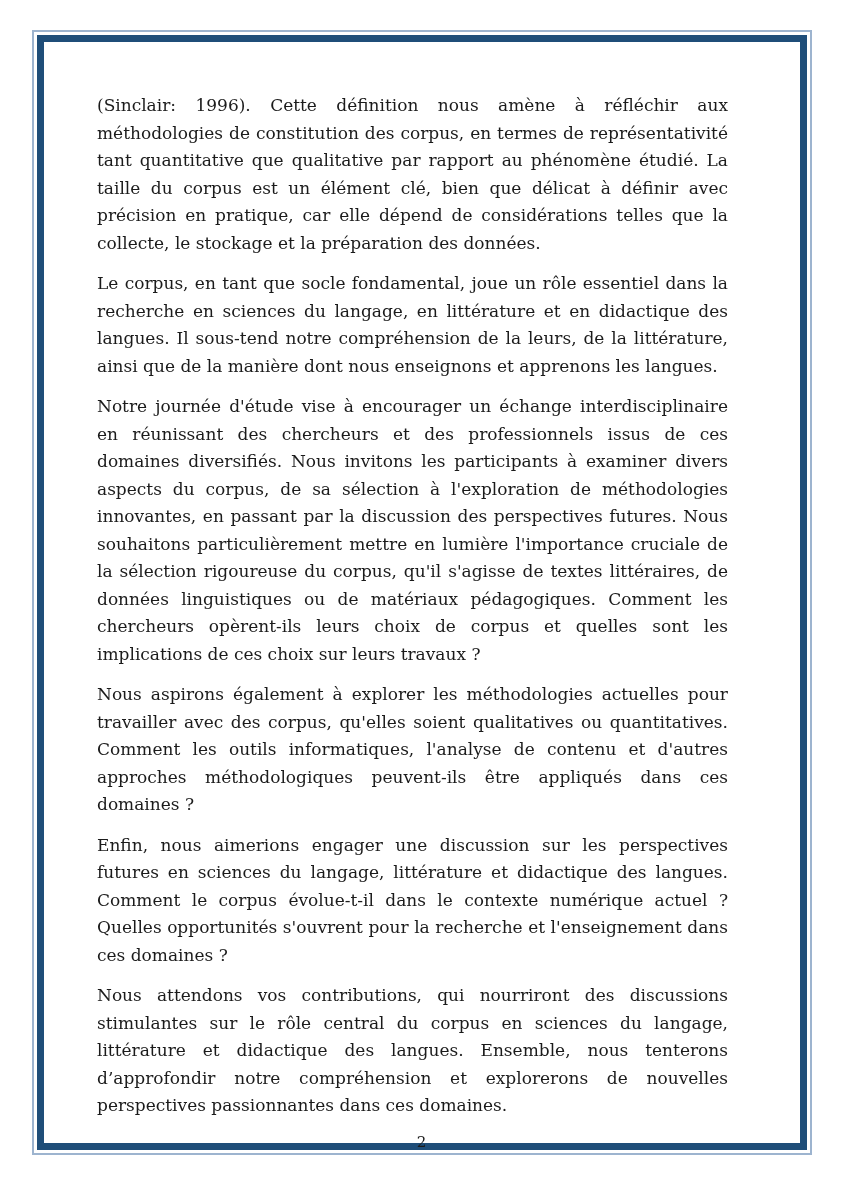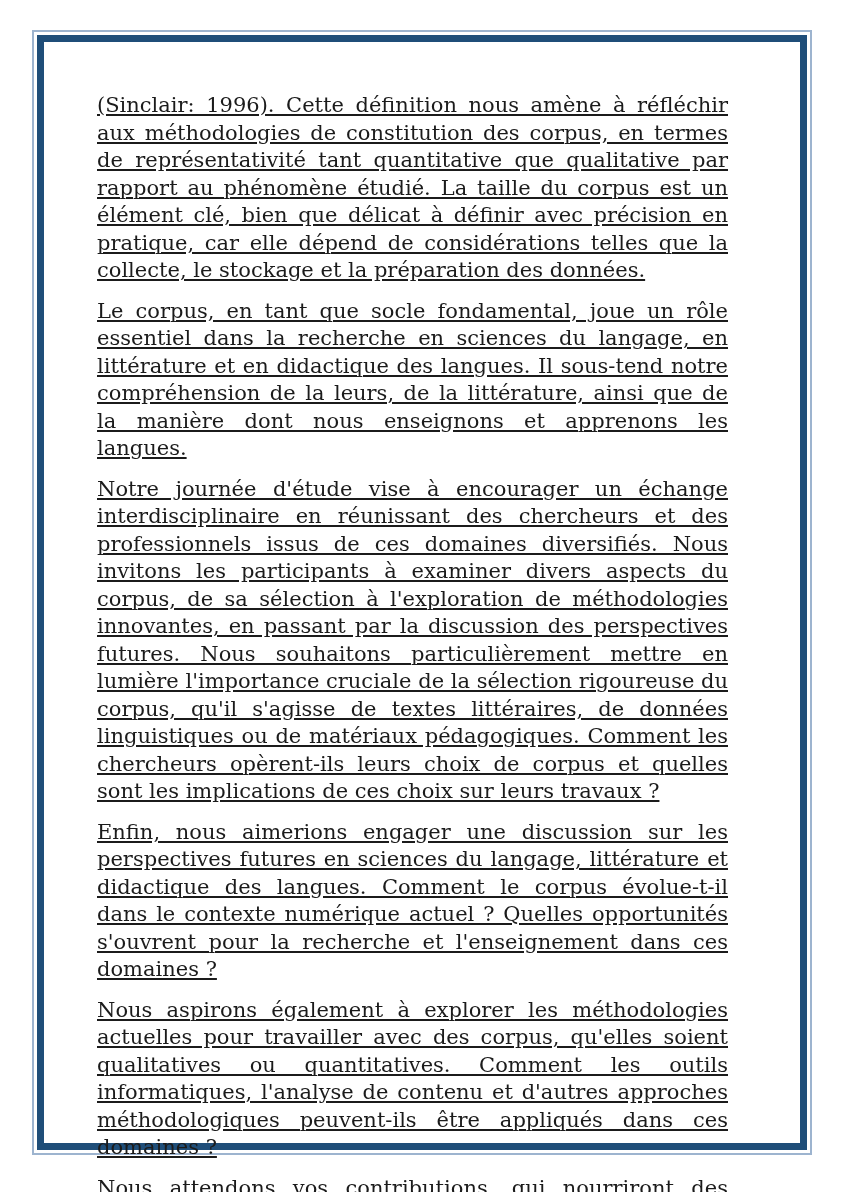--- a/index.html
+++ b/index.html
@@ -36,44 +36,43 @@
     bottom:3px;
     border:7px solid var(--navy);
   }
   .content{
     height:100%;
     display:flex;
     flex-direction:column;
     padding:50px 54px 26px 53px;
   }
   .content p{
-    font-size:21px;
+    font-size:17px;
     line-height:27.5px;
     text-align:justify;
     text-justify:inter-word;
     margin:0 18px 13px 0;
     hyphens:none;
-    text-decoration:underline;
   }
   .page-number{
     margin-top:auto;
     text-align:center;
     font-size:15px;
     line-height:18px;
     padding-bottom:8px;
   }
 </style>
 </head>
 <body>
 
 <div class="frame-outer">
   <div class="frame-inner">
     <div class="content">
       <p>(Sinclair: 1996). Cette définition nous amène à réfléchir aux méthodologies de constitution des corpus, en termes de représentativité tant quantitative que qualitative par rapport au phénomène étudié. La taille du corpus est un élément clé, bien que délicat à définir avec précision en pratique, car elle dépend de considérations telles que la collecte, le stockage et la préparation des données.</p>
       <p>Le corpus, en tant que socle fondamental, joue un rôle essentiel dans la recherche en sciences du langage, en littérature et en didactique des langues. Il sous-tend notre compréhension de la leurs, de la littérature, ainsi que de la manière dont nous enseignons et apprenons les langues.</p>
       <p>Notre journée d'étude vise à encourager un échange interdisciplinaire en réunissant des chercheurs et des professionnels issus de ces domaines diversifiés. Nous invitons les participants à examiner divers aspects du corpus, de sa sélection à l'exploration de méthodologies innovantes, en passant par la discussion des perspectives futures. Nous souhaitons particulièrement mettre en lumière l'importance cruciale de la sélection rigoureuse du corpus, qu'il s'agisse de textes littéraires, de données linguistiques ou de matériaux pédagogiques. Comment les chercheurs opèrent-ils leurs choix de corpus et quelles sont les implications de ces choix sur leurs travaux ?</p>
+      <p>Nous aspirons également à explorer les méthodologies actuelles pour travailler avec des corpus, qu'elles soient qualitatives ou quantitatives. Comment les outils informatiques, l'analyse de contenu et d'autres approches méthodologiques peuvent-ils être appliqués dans ces domaines ?</p>
       <p>Enfin, nous aimerions engager une discussion sur les perspectives futures en sciences du langage, littérature et didactique des langues. Comment le corpus évolue-t-il dans le contexte numérique actuel ? Quelles opportunités s'ouvrent pour la recherche et l'enseignement dans ces domaines ?</p>
-      <p>Nous aspirons également à explorer les méthodologies actuelles pour travailler avec des corpus, qu'elles soient qualitatives ou quantitatives. Comment les outils informatiques, l'analyse de contenu et d'autres approches méthodologiques peuvent-ils être appliqués dans ces domaines ?</p>
       <p>Nous attendons vos contributions, qui nourriront des discussions stimulantes sur le rôle central du corpus en sciences du langage, littérature et didactique des langues. Ensemble, nous tenterons d’approfondir notre compréhension et explorerons de nouvelles perspectives passionnantes dans ces domaines.</p>
       <div class="page-number">2</div>
     </div>
   </div>
 </div>
 
 </body></html>

